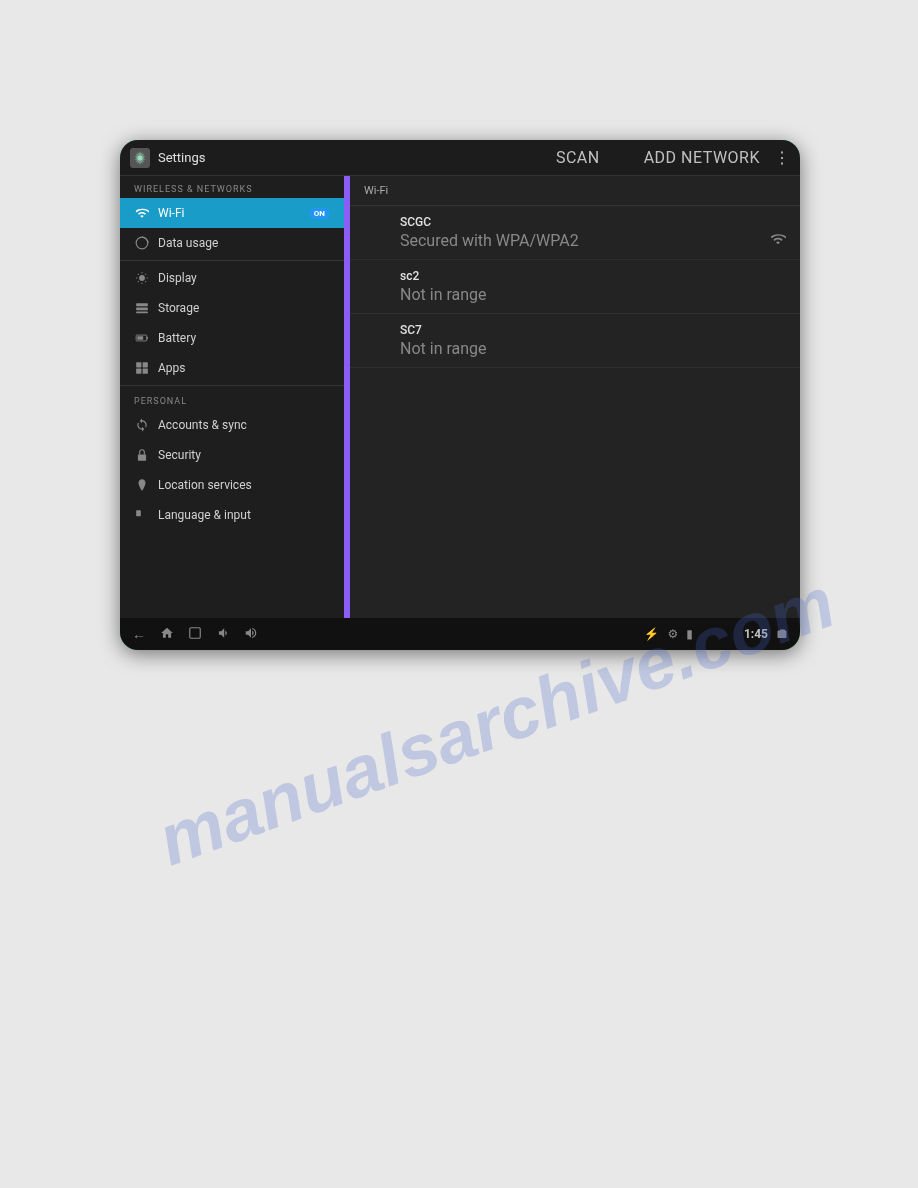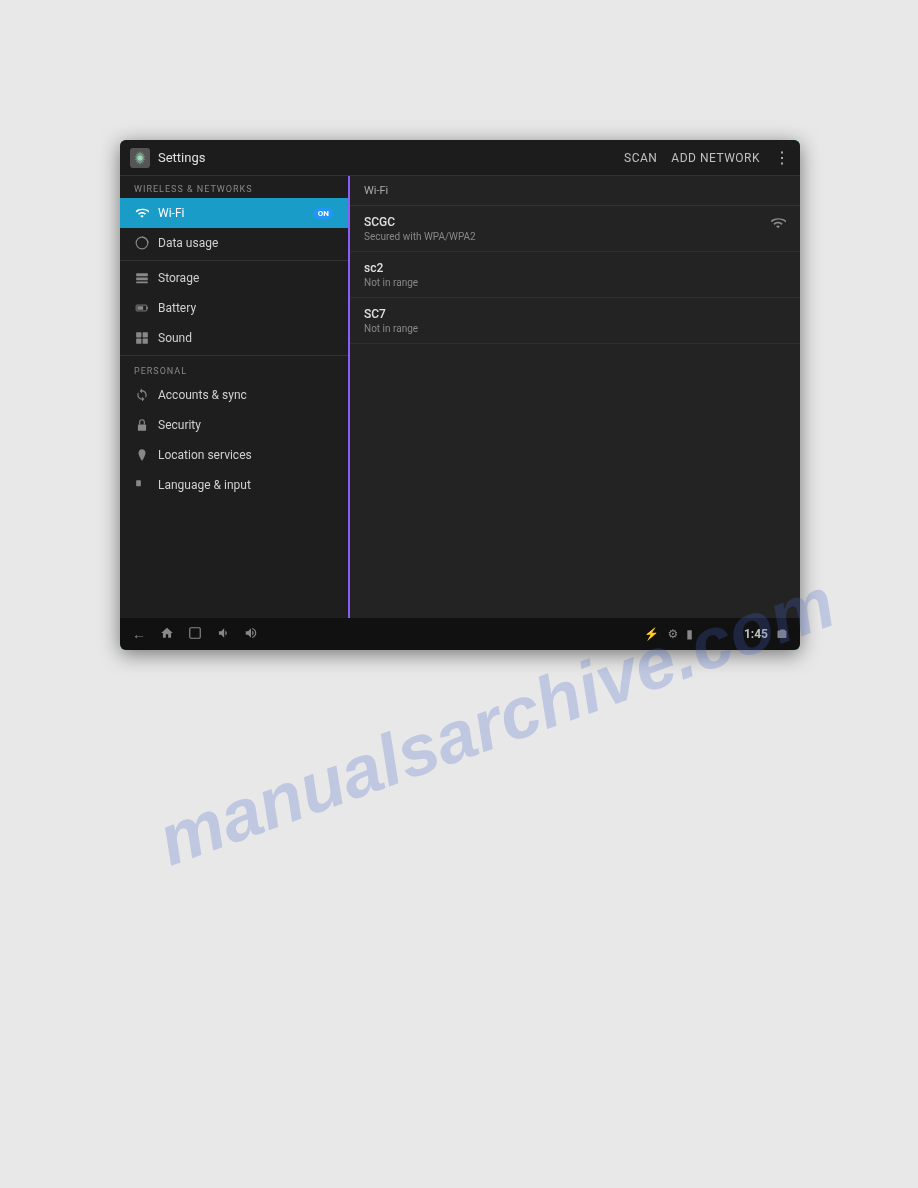--- a/index.html
+++ b/index.html
@@ -21,21 +21,21 @@
     }
 
     
     .tablet-frame {
       position: absolute;
       top: 140px;
       left: 120px;
       width: 680px;
       height: 510px;
       background: #22c55e;
-      border-radius: 6px;
+      border-radius: 18px;
       overflow: hidden;
       box-shadow: 0 4px 20px rgba(0,0,0,0.5);
     }
 
     
     .top-bar {
       width: 100%;
       height: 36px;
       background: #1c1c1c;
       display: flex;
@@ -58,23 +58,24 @@
       font-size: 13px;
       flex: 1;
     }
     .top-bar-actions {
       display: flex;
       align-items: center;
       gap: 14px;
     }
     .top-bar-action {
       color: #c0c0c0;
-      font-size: 12px;
+      font-size: 16px;
       letter-spacing: 0.5px;
       cursor: pointer;
+      margin-left: 30px;
     }
     .top-bar-dots {
       color: #c0c0c0;
       font-size: 16px;
       cursor: pointer;
     }
 
     
     .main-content {
       display: flex;
@@ -83,21 +84,21 @@
       background: #1e1e1e;
     }
 
     
     .sidebar {
       width: 230px;
       height: 100%;
       background: #1e1e1e;
       overflow-y: auto;
       flex-shrink: 0;
-      border-right: 2px solid #8b5cf6;
+      border-right: 6px solid #8b5cf6;
     }
 
     .section-label {
       color: #888;
       font-size: 9px;
       letter-spacing: 1px;
       padding: 8px 14px 4px 14px;
       text-transform: uppercase;
     }
 
@@ -154,31 +155,32 @@
       overflow-y: auto;
     }
 
     .wifi-item {
       padding: 9px 14px;
       border-bottom: 1px solid #2e2e2e;
       cursor: pointer;
     }
     .wifi-item-row {
       display: flex;
-      align-items: flex-start;
+      align-items: flex-end;
       justify-content: space-between;
+      margin-left: 36px;
     }
     .wifi-name {
       color: #e0e0e0;
       font-size: 12px;
       font-weight: 500;
     }
     .wifi-status {
       color: #888;
-      font-size: 10px;
+      font-size: 16px;
       margin-top: 2px;
     }
     .wifi-signal-icon {
       color: #888;
       font-size: 14px;
     }
 
     
     .bottom-bar {
       width: 100%;
@@ -287,20 +289,29 @@
               <path d="M12 2 A10 10 0 0 1 22 12" stroke="#888" stroke-width="2" fill="none"></path>
             </svg>
           </span>
           <span class="item-label">Data usage</span>
         </div>
 
 
         <div class="sidebar-divider"></div>
 
 
+        <div class="sidebar-item">
+          <span class="item-icon">
+            <svg width="14" height="14" viewBox="0 0 24 24" fill="#888">
+              <circle cx="12" cy="12" r="5"></circle>
+              <path d="M12 2v2M12 20v2M2 12h2M20 12h2M4.9 4.9l1.4 1.4M17.7 17.7l1.4 1.4M4.9 19.1l1.4-1.4M17.7 6.3l1.4-1.4" stroke="#888" stroke-width="2"></path>
+            </svg>
+          </span>
+          <span class="item-label">Display</span>
+        </div>
 
         <div class="sidebar-item">
           <span class="item-icon">
             <svg width="14" height="14" viewBox="0 0 24 24" fill="#888">
               <rect x="2" y="4" width="20" height="5" rx="1"></rect>
               <rect x="2" y="11" width="20" height="5" rx="1"></rect>
               <rect x="2" y="18" width="20" height="3" rx="1"></rect>
             </svg>
           </span>
           <span class="item-label">Storage</span>
@@ -319,21 +330,21 @@
 
         <div class="sidebar-item">
           <span class="item-icon">
             <svg width="14" height="14" viewBox="0 0 24 24" fill="#888">
               <rect x="2" y="2" width="9" height="9" rx="1"></rect>
               <rect x="13" y="2" width="9" height="9" rx="1"></rect>
               <rect x="2" y="13" width="9" height="9" rx="1"></rect>
               <rect x="13" y="13" width="9" height="9" rx="1"></rect>
             </svg>
           </span>
-          <span class="item-label">Sound</span>
+          <span class="item-label">Apps</span>
         </div>
 
         <div class="sidebar-divider"></div>
         <div class="section-label">PERSONAL</div>
 
         <div class="sidebar-item">
           <span class="item-icon">
             <svg width="14" height="14" viewBox="0 0 24 24" fill="#888">
               <path d="M12 4V1L8 5l4 4V6c3.3 0 6 2.7 6 6 0 1-.2 1.9-.6 2.8l1.5 1.5C19.6 15 20 13.5 20 12c0-4.4-3.6-8-8-8zm0 14c-3.3 0-6-2.7-6-6 0-1 .2-1.9.6-2.8L5.1 7.7C4.4 9 4 10.5 4 12c0 4.4 3.6 8 8 8v3l4-4-4-4v3z"></path>
             </svg>

